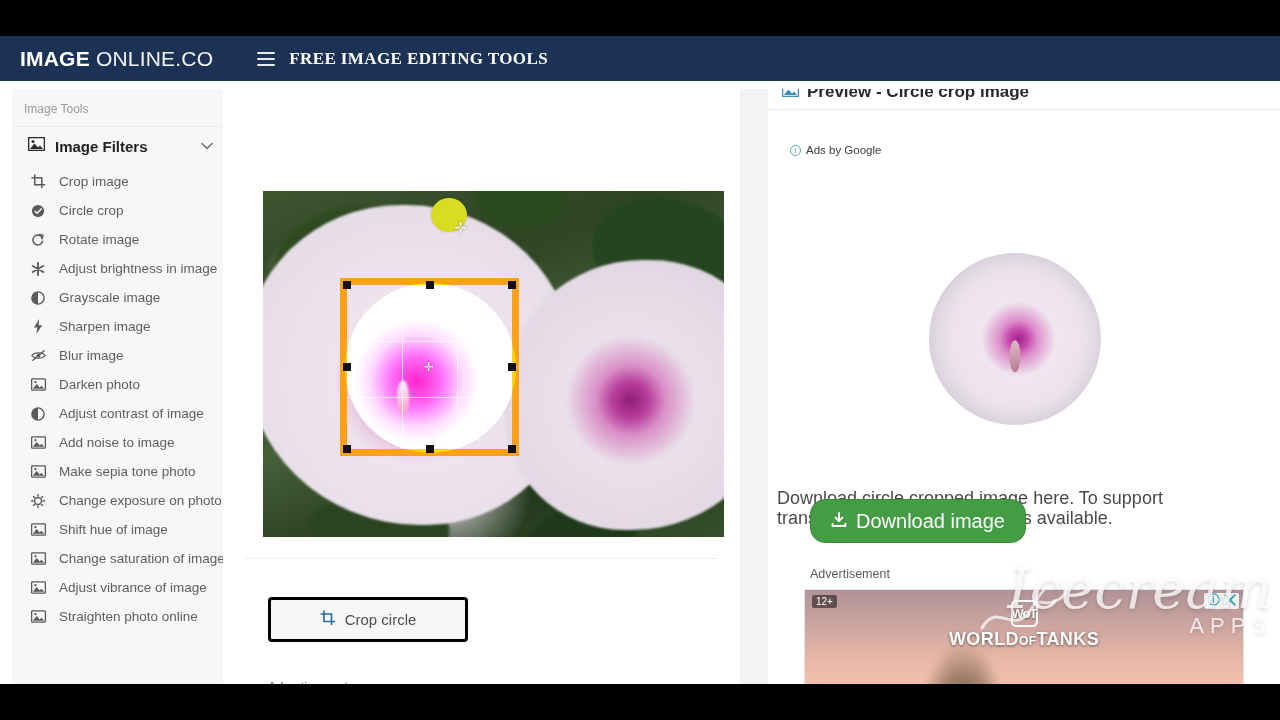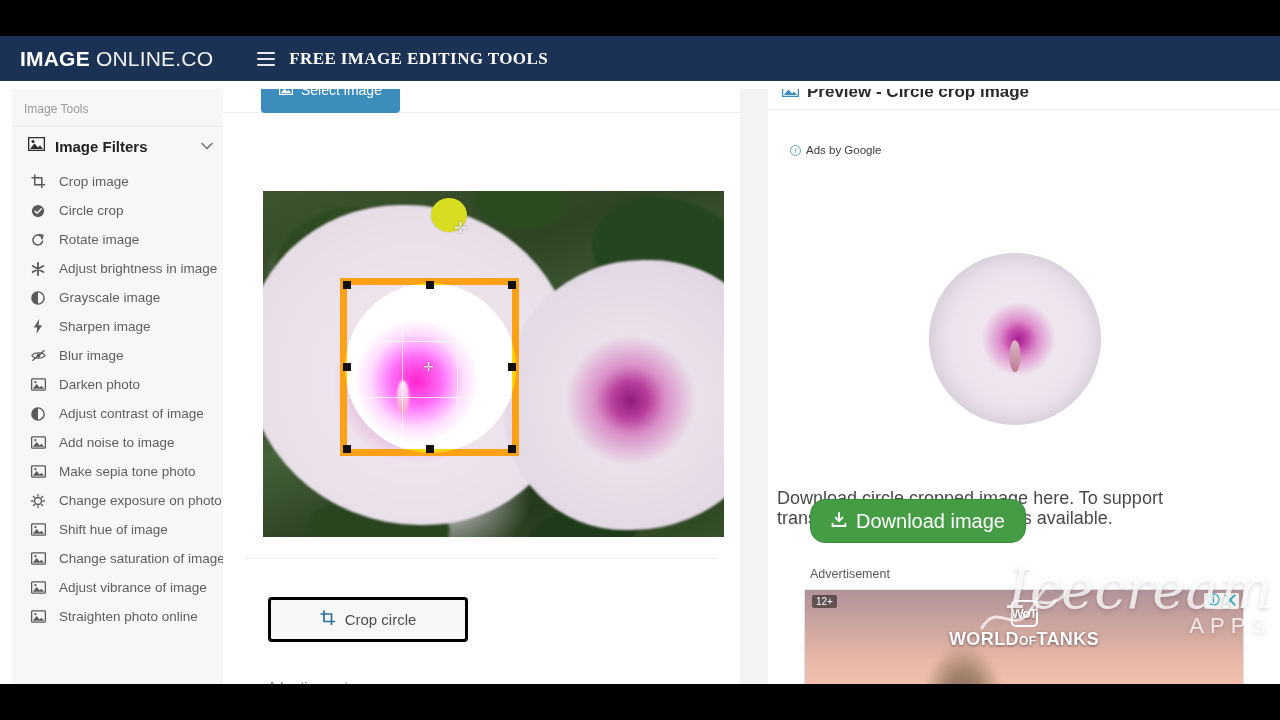--- a/index.html
+++ b/index.html
@@ -516,32 +516,20 @@
             </span>
             <span>Straighten photo online</span>
           </li>
         </ul>
 
       <div class="sb-track"></div>
       <div class="sb-scroll"></div>
     </div>
 
     <div class="center">
-      <div class="card-top">
-        <button class="btn-select">
-          <span class="ic">
-            <svg width="14" height="12" viewBox="0 0 14 12" aria-hidden="true">
-              <rect x="0.5" y="0.5" width="13" height="11" rx="1" fill="none" stroke="#ffffff" stroke-width="1.4"></rect>
-              <circle cx="4" cy="4" r="1.2" fill="#ffffff"></circle>
-              <path d="M2 10 L5.5 5.5 L8 8.5 L9.6 7 L12 10 Z" fill="#ffffff"></path>
-            </svg>
-          </span>
-          <span>Select image</span>
-        </button>
-      </div>
 
       <div class="photo-wrap">
         <div class="photo-bg">
           <div class="leaf l1"></div>
           <div class="leaf l2"></div>
           <div class="leaf l3"></div>
           <div class="leaf l4"></div>
           <div class="leaf l5"></div>
           <div class="leaf l6"></div>
           <div class="flowerA"></div>

